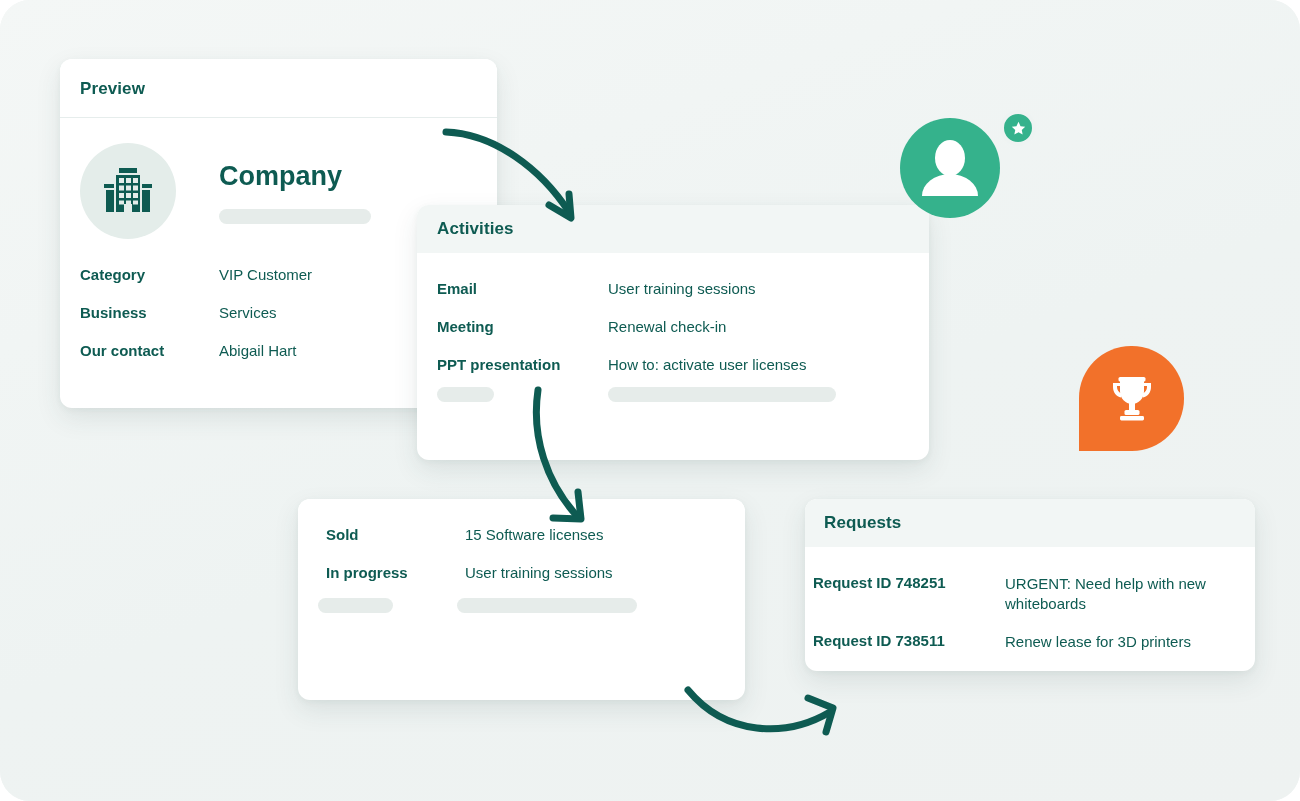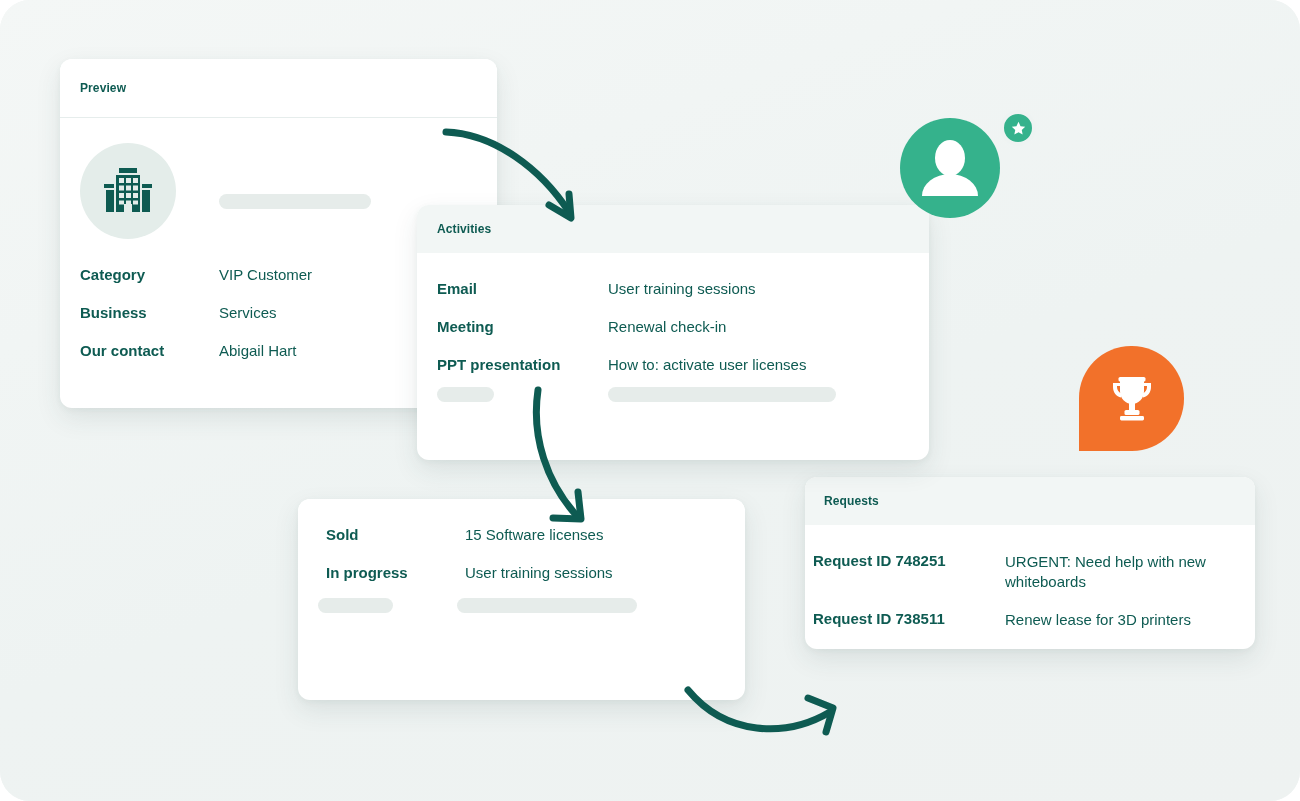--- a/index.html
+++ b/index.html
@@ -36,21 +36,21 @@
   
   .card {
     position: absolute;
     background: #ffffff;
     border-radius: 12px;
     box-shadow: 0 10px 26px rgba(40, 70, 65, 0.10),
                 0 2px 6px rgba(40, 70, 65, 0.05);
     overflow: hidden;
   }
   .card-header {
-    font-size: 12px;
+    font-size: 17px;
     font-weight: bold;
     color: #0e5b52;
     letter-spacing: 0.1px;
   }
   .card-body {
     background: #ffffff;
   }
 
   
   #preview-card {
@@ -152,21 +152,21 @@
     line-height: 48px;
     padding: 0 0 0 20px;
     background: #f2f6f5;
     box-sizing: border-box;
   }
   #sales-card .kv-key { width: 139px; margin-left: 8px; }
 
   
   #requests-card {
     left: 805px;
-    top: 477px;
+    top: 499px;
     width: 450px;
     height: 172px;
     z-index: 3;
   }
   #requests-card .card-header {
     height: 48px;
     line-height: 48px;
     padding: 0 0 0 19px;
     background: #f2f6f5;
     box-sizing: border-box;
@@ -268,20 +268,21 @@
             <rect x="32" y="34.5" width="5" height="4" fill="#e4edea"></rect>
 
             <rect x="3" y="18" width="10" height="4" fill="#0e5b52"></rect>
             <rect x="5" y="24" width="8" height="22" fill="#0e5b52"></rect>
 
             <rect x="41" y="18" width="10" height="4" fill="#0e5b52"></rect>
             <rect x="41" y="24" width="8" height="22" fill="#0e5b52"></rect>
           </svg>
         </div>
         <div class="company-meta">
+          <div class="company-title">Company</div>
           <div class="skeleton company-skel"></div>
         </div>
       </div>
 
       <div class="kv-list">
         <div class="kv-row">
           <div class="kv-key" style="width:139px">Category</div>
           <div class="kv-val">VIP Customer</div>
         </div>
         <div class="kv-row">

